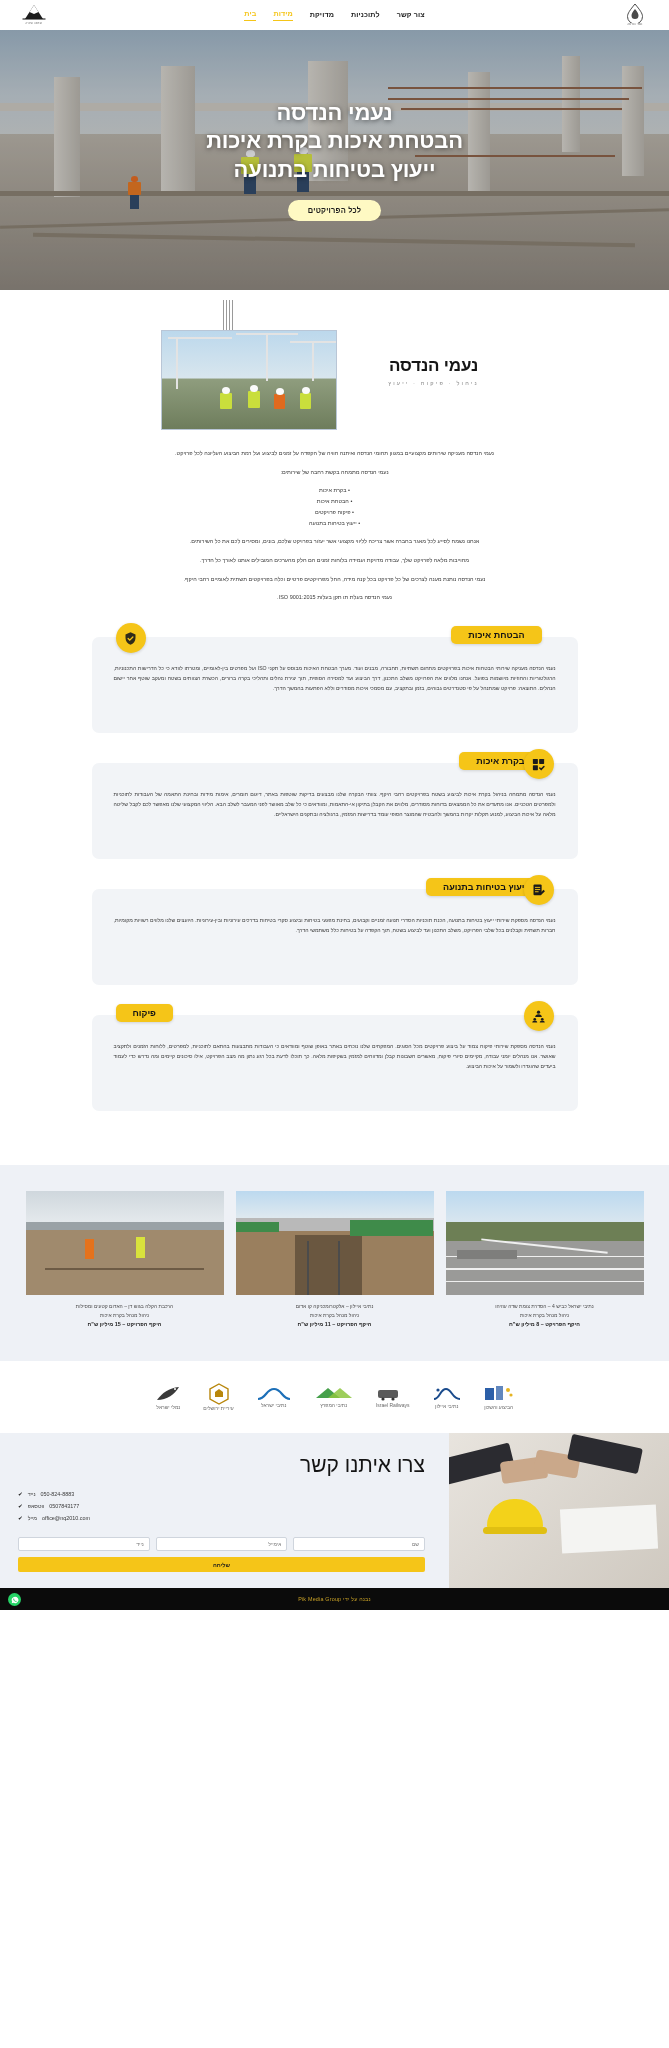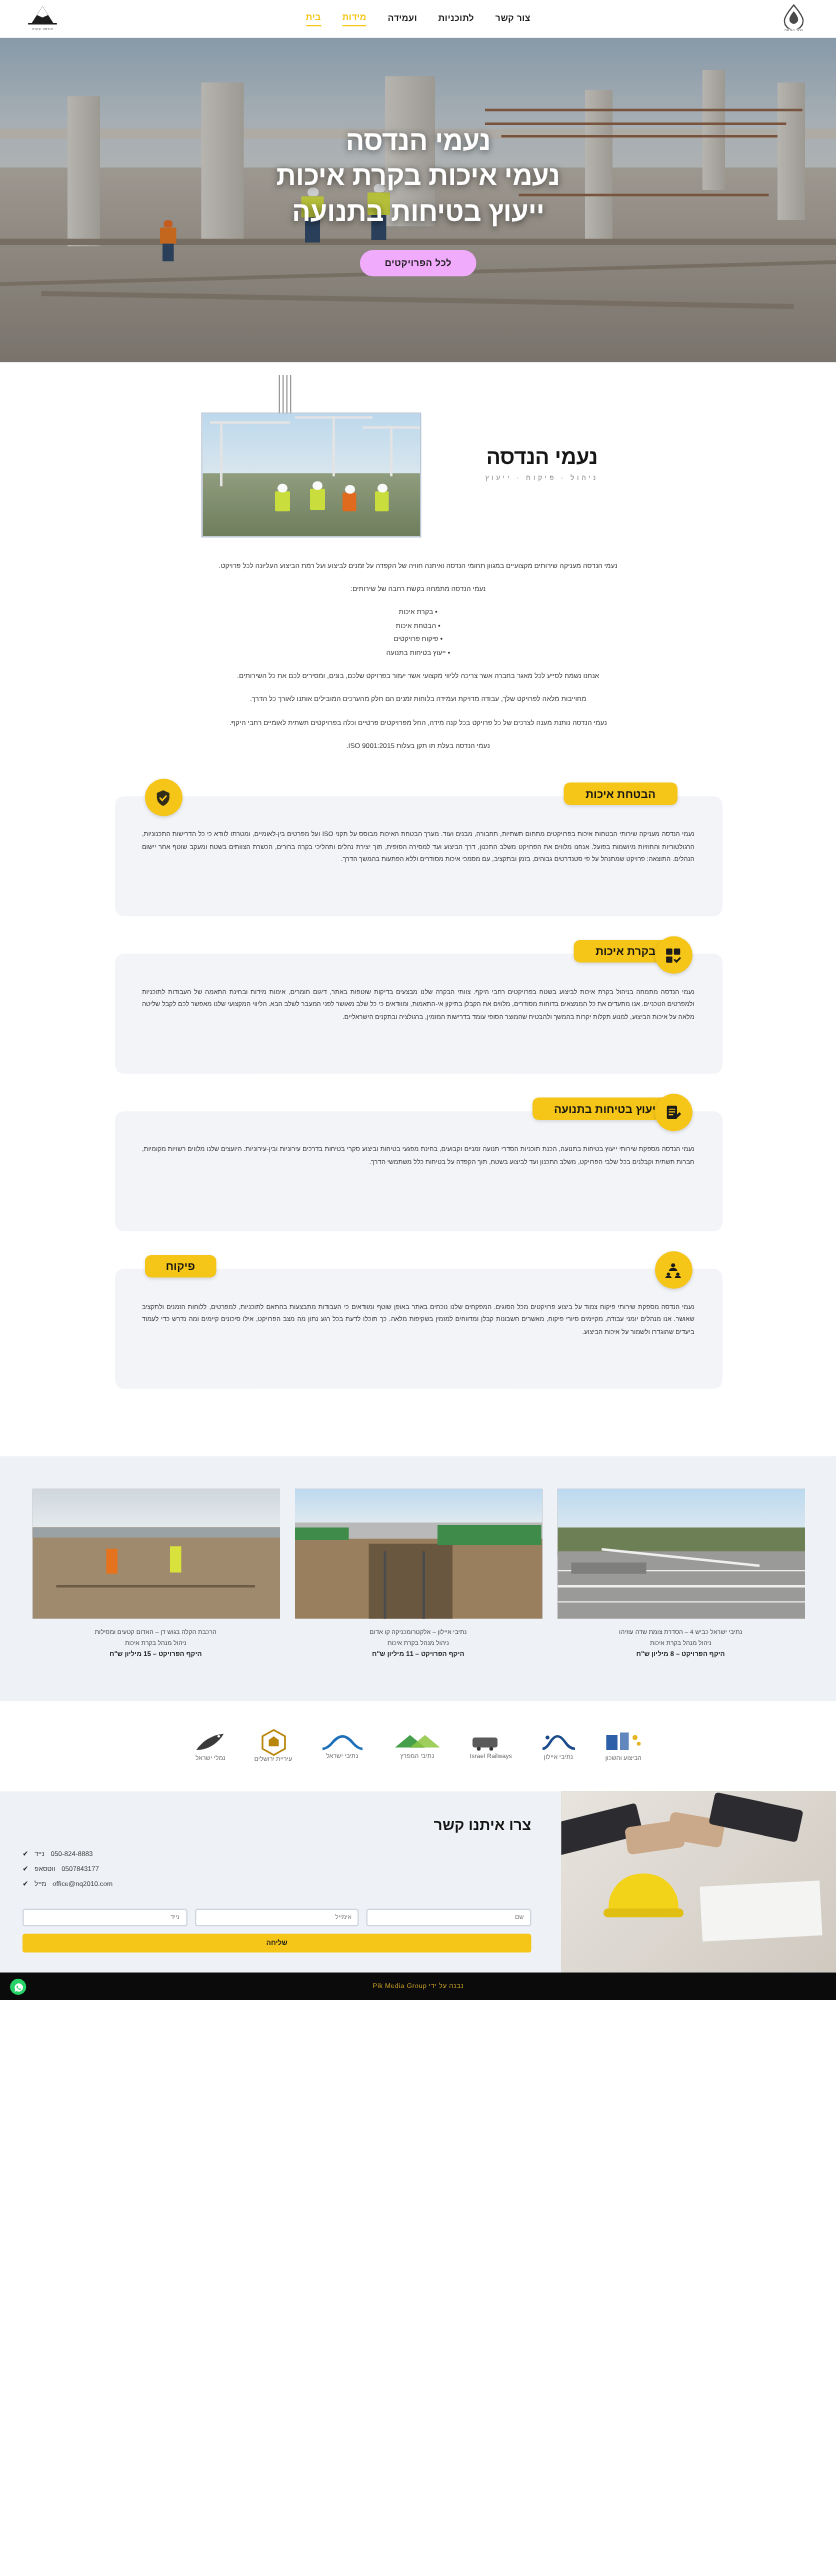--- a/index.html
+++ b/index.html
@@ -47,21 +47,21 @@
   .hero-content {
     position:absolute; inset:0; display:flex; flex-direction:column;
     align-items:center; justify-content:center; text-align:center; z-index:5;
   }
   .hero-h1 {
     color:#fff; font-size:22px; font-weight:700; line-height:1.30;
     text-shadow:0 1px 5px rgba(0,0,0,.55); letter-spacing:-.2px;
   }
   .hero-h1 span { display:block; }
   .hero-btn {
-    margin-top:16px; background:#f0abfc; color:#1a1a1a; border:none;
+    margin-top:16px; background:#fef9c3; color:#1a1a1a; border:none;
     font-family:inherit; font-weight:700; font-size:7.5px; padding:6px 20px;
     border-radius:13px; cursor:pointer; letter-spacing:.2px;
   }
 
   
   .about { padding:34px 0 18px; background:#fff; position:relative; }
   .crane-wrap { position:absolute; top:10px; left:50%; transform:translateX(-118px); }
   .crane-line { width:1px; height:52px; background:#9a9a9a; display:inline-block; margin:0 1.1px; }
   .crane-hook { width:23px; height:21px; position:relative; margin:0 auto; }
   .about-top { display:flex; align-items:flex-start; justify-content:center; gap:22px; padding:6px 0 0; }
@@ -133,21 +133,21 @@
   .contact { background:#eef1f6; padding:0; display:flex; min-height:122px; }
   .contact-photo { width:220px; position:relative; overflow:hidden; background:#d7d3cd; flex:none; }
   .cp-bg { position:absolute; inset:0; background:linear-gradient(135deg,#e8e4de,#cfc9c0); }
   .cp-hand { position:absolute; background:#caa88a; border-radius:4px; }
   .cp-sleeve { position:absolute; background:#2b2b30; border-radius:3px; }
   .cp-helmet { position:absolute; width:56px; height:32px; background:#f3d21a;
     border-radius:30px 30px 6px 6px; }
   .cp-helmet-brim { position:absolute; width:64px; height:7px; background:#e0bf12; border-radius:4px; }
   .cp-paper { position:absolute; background:#f4f4f2; }
   .contact-right { flex:1; padding:20px 24px 16px 18px; }
-  .contact-title { text-align:right; font-size:12px; font-weight:700; color:#141414; margin-bottom:12px; }
+  .contact-title { text-align:right; font-size:21px; font-weight:400; color:#141414; margin-bottom:12px; }
   .contact-list { list-style:none; text-align:right; margin-bottom:13px; }
   .contact-list li { font-size:5.4px; color:#3a3a3a; line-height:2.1; display:flex;
     justify-content:flex-end; align-items:center; gap:5px; }
   .chk { color:#1a1a1a; font-size:5.6px; }
   .form-row { display:flex; gap:6px; }
   .form-row input {
     flex:1; height:14px; border:1px solid #cfd5dd; background:#fff; border-radius:2px;
     font-family:inherit; font-size:5px; color:#555; padding:0 5px; text-align:right;
     direction:rtl; outline:none;
   }
@@ -179,21 +179,21 @@
           <path d="M9 1 C4 7 1.5 10.5 1.5 13.5 A7.5 7.5 0 0 0 16.5 13.5 C16.5 10.5 14 7 9 1 Z" fill="none" stroke="#4a4a4a" stroke-width="1"></path>
           <path d="M9 6 C6.5 9 5.5 10.8 5.5 12.6 A3.5 3.5 0 0 0 12.5 12.6 C12.5 10.8 11.5 9 9 6 Z" fill="#4a4a4a"></path>
         </svg>
         <div class="logo-cap">נעמי הנדסה</div>
       </div>
     </div>
 
     <div class="nav-menu">
       <div class="nav-item">צור קשר</div>
       <div class="nav-item">לתוכניות</div>
-      <div class="nav-item">ועמידה</div>
+      <div class="nav-item">מדויקת</div>
       <div class="nav-item active">מידות</div>
       <div class="nav-item active">בית</div>
     </div>
 
     <div class="nav-logo-left">
       <div>
         <svg width="24" height="18" viewBox="0 0 24 18" class="logo-mark">
           <path d="M12 1 L21 15 L3 15 Z" fill="#1d1d1d"></path>
           <path d="M12 1 L16.5 8 L12 10 L7.5 8 Z" fill="#ffffff"></path>
           <path d="M0.5 15 H23.5" stroke="#1d1d1d" stroke-width="1.1"></path>
@@ -236,21 +236,21 @@
         <div class="w-helmet" style="left:5px;top:0;width:9px;height:7px;"></div>
         <div class="w-vest" style="left:0;top:7px;width:18px;height:18px;"></div>
         <div class="w-body" style="left:3px;top:25px;width:12px;height:20px;"></div>
       </div>
       <div class="hero-overlay"></div>
     </div>
 
     <div class="hero-content">
       <h1 class="hero-h1">
         <span>נעמי הנדסה</span>
-        <span>נעמי איכות בקרת איכות</span>
+        <span>הבטחת איכות בקרת איכות</span>
         <span>ייעוץ בטיחות בתנועה</span>
       </h1>
       <button class="hero-btn">לכל הפרויקטים</button>
     </div>
   </div>
 
   <div class="about">
     <div class="crane-wrap">
       <div style="text-align:center;">
         <span class="crane-line"></span><span class="crane-line"></span><span class="crane-line"></span><span class="crane-line"></span>

